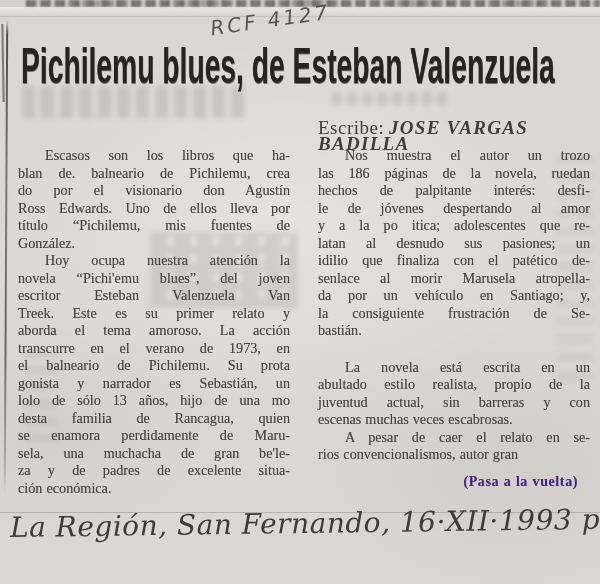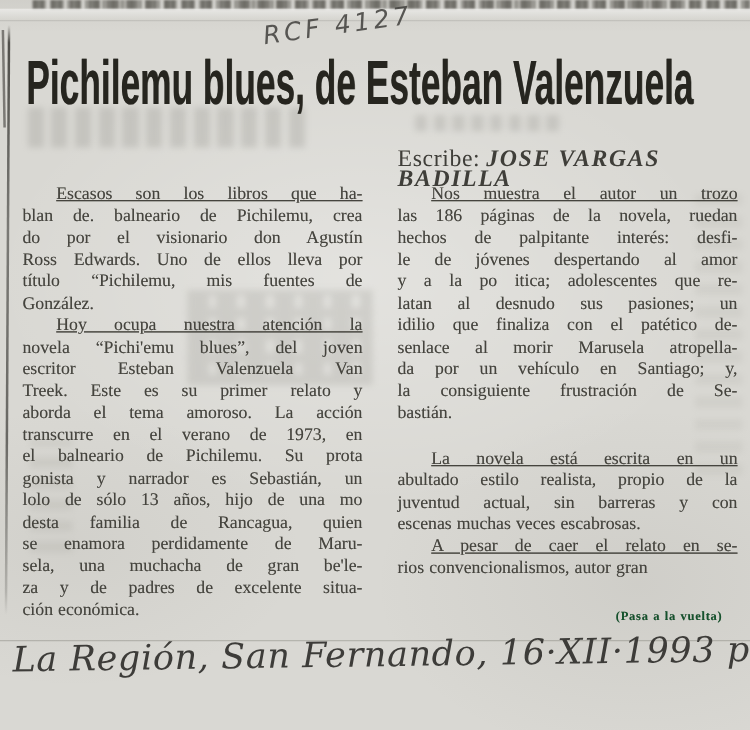--- a/index.html
+++ b/index.html
@@ -100,25 +100,25 @@
   .col {
     position:absolute; top:147px; width:272px;
     font-size:14.2px; line-height:17.5px;
     color:#45443e; text-shadow:0 0 .5px rgba(60,58,50,.45);
     word-spacing:.5px;
   }
   .col-left  { left:18px; }
   .col-right { left:318px; }
   .line { text-align:justify; text-align-last:justify; }
   .line.lastline { text-align-last:left; }
-  .line.firstline { text-indent:27px;text-decoration:underline; }
+  .line.firstline { text-indent:27px; }
   .col-right .para:nth-child(2) { margin-top:19px; }
   .footer-note {
-    margin-top:21px; text-align:right; padding-right:12px;
-    font-weight:bold; font-size:10px; letter-spacing:.6px; color:#14532d;
+    margin-top:9px; text-align:right; padding-right:12px;
+    font-weight:bold; font-size:14px; letter-spacing:.6px; color:#4c1d95;
   }
   
   .hw { color:#403f3c; }
   .hw-top {
     position:absolute; left:210px; top:8px;
     font-family:"DejaVu Sans", sans-serif; font-style:italic;
     font-size:20px; letter-spacing:3px;
     transform:rotate(-8deg); opacity:.85;
   }
   .hw-bottom {

